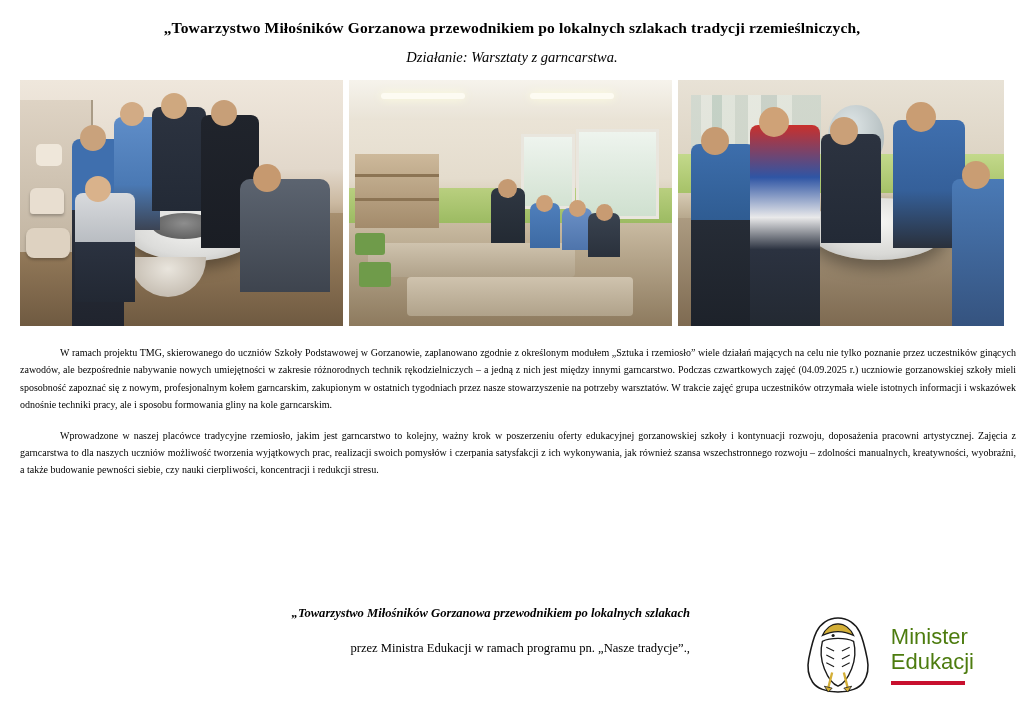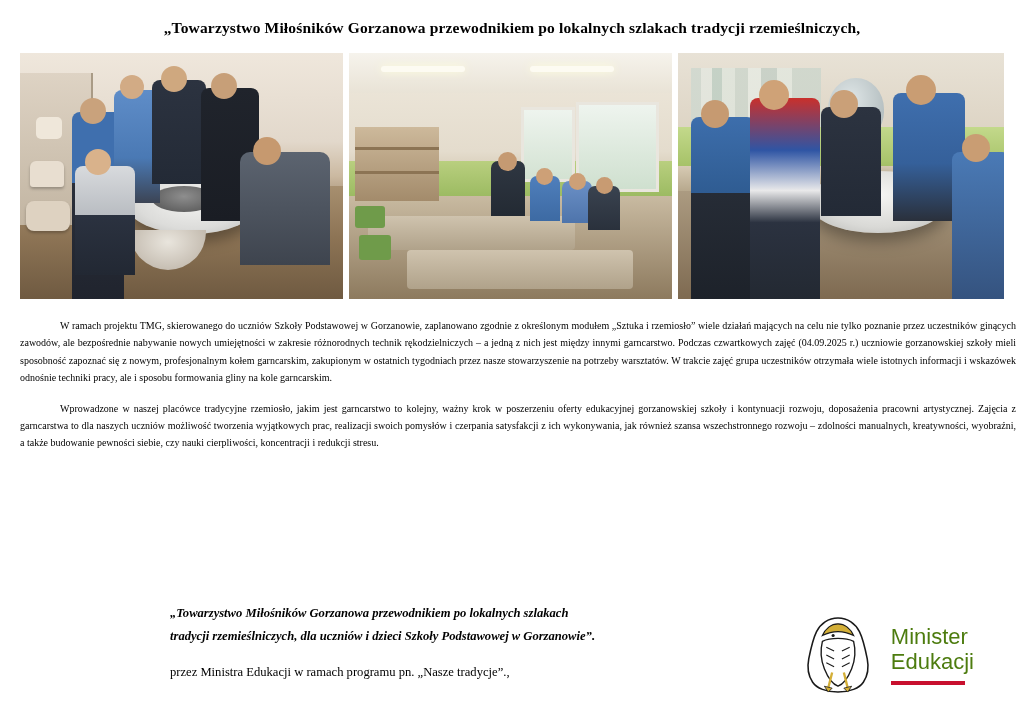--- a/index.html
+++ b/index.html
@@ -161,21 +161,21 @@
   .footer {
     position: absolute;
     left: 0; right: 0; bottom: 0;
     height: 130px;
   }
   .footer-text {
     position: absolute;
     left: 170px;
     top: 8px;
     width: 520px;
-    text-align: left;
+    text-align: right;
     font-size: 12.6px;
     line-height: 1.85;
   }
   .footer-title {
     font-weight: bold;
     font-style: italic;
   }
   .footer-gap { height: 12px; }
   .logo-wrap {
     position: absolute;
@@ -202,20 +202,21 @@
     height: 86px;
   }
 </style>
 </head>
 <body>
 
 <div class="page">
 
   <div class="title-block">
     <div class="title-line">„Towarzystwo Miłośników Gorzanowa przewodnikiem po lokalnych szlakach tradycji rzemieślniczych,</div>
+    <div class="subtitle">Działanie: Warsztaty z garncarstwa.</div>
   </div>
 
   <div class="photo-strip">
 
     <div class="photo p1">
       <div class="bg"></div>
       <div class="floor"></div>
       <div class="shelfL"></div>
       <div class="potC"></div>
       <div class="potA"></div>
@@ -285,21 +286,20 @@
   </div>
 
   <div class="body-text">
     <p>W ramach projektu TMG, skierowanego do uczniów Szkoły Podstawowej w Gorzanowie, zaplanowano zgodnie z określonym modułem „Sztuka i rzemiosło” wiele działań mających na celu nie tylko poznanie przez uczestników ginących zawodów, ale bezpośrednie nabywanie nowych umiejętności w zakresie różnorodnych technik rękodzielniczych – a jedną z nich jest między innymi garncarstwo. Podczas czwartkowych zajęć (04.09.2025 r.) uczniowie gorzanowskiej szkoły mieli sposobność zapoznać się z nowym, profesjonalnym kołem garncarskim, zakupionym w ostatnich tygodniach przez nasze stowarzyszenie na potrzeby warsztatów. W trakcie zajęć grupa uczestników otrzymała wiele istotnych informacji i wskazówek odnośnie techniki pracy, ale i  sposobu formowania gliny na kole garncarskim.</p>
     <p>Wprowadzone w naszej placówce tradycyjne rzemiosło, jakim jest garncarstwo to kolejny, ważny krok w poszerzeniu oferty edukacyjnej gorzanowskiej szkoły i kontynuacji rozwoju, doposażenia pracowni artystycznej.  Zajęcia z garncarstwa to dla naszych uczniów możliwość tworzenia wyjątkowych prac, realizacji swoich pomysłów i czerpania satysfakcji z ich wykonywania, jak również  szansa wszechstronnego rozwoju  – zdolności manualnych, kreatywności, wyobraźni, a także budowanie pewności siebie, czy nauki cierpliwości, koncentracji i redukcji stresu.</p>
   </div>
 
   <div class="footer">
     <div class="footer-text">
       <div class="footer-title">„Towarzystwo Miłośników Gorzanowa przewodnikiem po lokalnych szlakach</div>
-      <div class="footer-title">tradycji rzemieślniczych, dla uczniów i dzieci Szkoły Podstawowej w Gorzanowie”.</div>
       <div class="footer-gap"></div>
       <div>przez Ministra Edukacji w ramach programu pn. „Nasze tradycje”.,</div>
     </div>
 
     <div class="logo-wrap">
       <svg class="eagle" viewBox="0 0 80 88">
         <path d="M40 6 C30 6 22 12 18 20 C14 28 12 38 10 48 C8 58 10 66 14 72 C18 78 28 82 40 82 C52 82 62 78 66 72 C70 66 72 58 70 48 C68 38 66 28 62 20 C58 12 50 6 40 6 Z" fill="none" stroke="#1a1a1a" stroke-width="1.6"></path>
         <path d="M40 12 C33 12 27 17 24 24 C30 21 36 20 40 20 C44 20 50 21 56 24 C53 17 47 12 40 12 Z" fill="#d4af37" stroke="#1a1a1a" stroke-width="1.2"></path>
         <path d="M24 30 C28 28 34 27 40 27 C46 27 52 28 56 30 C58 38 58 48 54 58 C50 68 45 74 40 76 C35 74 30 68 26 58 C22 48 22 38 24 30 Z" fill="none" stroke="#1a1a1a" stroke-width="1.4"></path>
         <path d="M28 36 L36 40 M28 44 L36 48 M28 52 L36 56 M52 36 L44 40 M52 44 L44 48 M52 52 L44 56" stroke="#1a1a1a" stroke-width="1.1" fill="none"></path>

